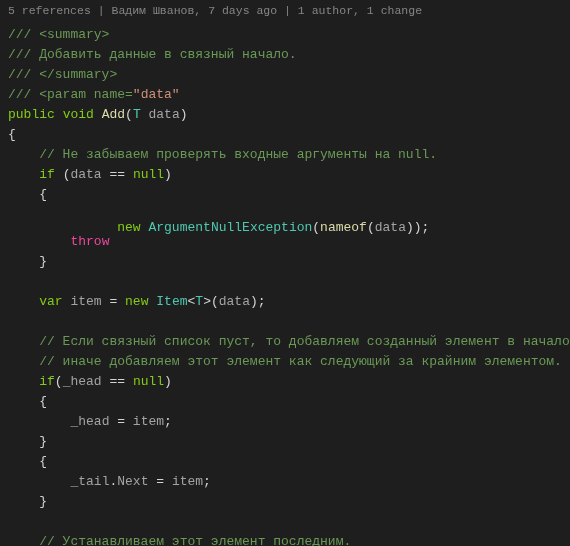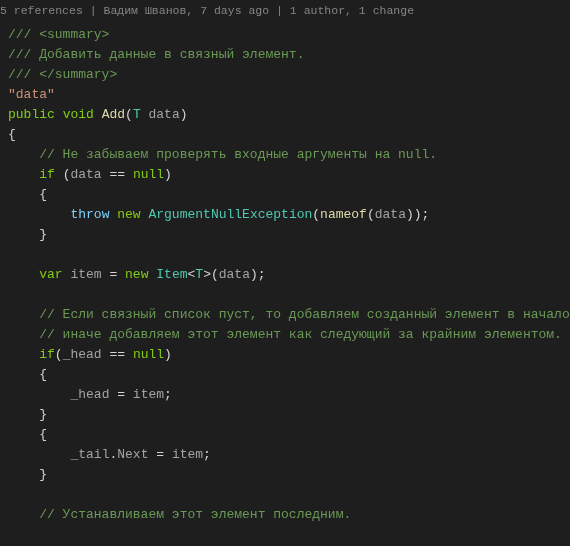--- a/index.html
+++ b/index.html
@@ -14,53 +14,53 @@
       overflow: hidden;
     }
     .code-editor {
       background: #1e1e1e;
       padding: 0;
       width: 570px;
     }
     .meta-bar {
       color: #858585;
       font-size: 11.5px;
-      padding: 2px 8px 3px 0;
+      padding: 2px 8px 3px 8px;
       border-bottom: none;
     }
     .code-block {
       padding: 2px 0 2px 0;
     }
     .line {
       display: flex;
       align-items: center;
       padding: 0 8px;
       min-height: 20px;
       white-space: pre;
     }
     
     .c-green { color: #6a9955; }
     .c-white { color: #d4d4d4; }
     .c-blue { color: #84cc16; }
     .c-cyan { color: #4ec9b0; }
     .c-yellow { color: #dcdcaa; }
     .c-orange { color: #ce9178; }
-    .c-purple { color: #7dd3fc; }
+    .c-purple { color: #ec4899; margin-top: 28px; }
     .c-lightblue { color: #a3a3a3; }
   </style>
 </head>
 <body>
 
 <div class="code-editor">
   <div class="meta-bar">5 references | Вадим Шванов, 7 days ago | 1 author, 1 change</div>
   <div class="code-block" id="code-block">
       <div class="line"><span class="c-green">/// &lt;summary&gt;</span></div>
-      <div class="line"><span class="c-green">/// Добавить данные в связный элемент.</span></div>
+      <div class="line"><span class="c-green">/// Добавить данные в связный начало.</span></div>
       <div class="line"><span class="c-green">/// &lt;/summary&gt;</span></div>
-      <div class="line"><span class="c-orange">"data"</span></div>
+      <div class="line"><span class="c-green">/// &lt;param name=</span><span class="c-orange">"data"</span></div>
       <div class="line"><span class="c-blue">public</span><span class="c-white"> </span><span class="c-blue">void</span><span class="c-white"> </span><span class="c-yellow">Add</span><span class="c-white">(</span><span class="c-cyan">T</span><span class="c-white"> </span><span class="c-lightblue">data</span><span class="c-white">)</span></div>
       <div class="line"><span class="c-white">{</span></div>
       <div class="line"><span class="c-green">    // Не забываем проверять входные аргументы на null.</span></div>
       <div class="line"><span class="c-white">    </span><span class="c-blue">if</span><span class="c-white"> (</span><span class="c-lightblue">data</span><span class="c-white"> == </span><span class="c-blue">null</span><span class="c-white">)</span></div>
       <div class="line"><span class="c-white">    {</span></div>
       <div class="line"><span class="c-white">    </span><span class="c-purple">    throw</span><span class="c-white"> </span><span class="c-blue">new</span><span class="c-white"> </span><span class="c-cyan">ArgumentNullException</span><span class="c-white">(</span><span class="c-yellow">nameof</span><span class="c-white">(</span><span class="c-lightblue">data</span><span class="c-white">));</span></div>
       <div class="line"><span class="c-white">    }</span></div>
       <div class="line">&nbsp;</div>
       <div class="line"><span class="c-white">    </span><span class="c-blue">var</span><span class="c-white"> </span><span class="c-lightblue">item</span><span class="c-white"> = </span><span class="c-blue">new</span><span class="c-white"> </span><span class="c-cyan">Item</span><span class="c-white">&lt;</span><span class="c-cyan">T</span><span class="c-white">&gt;(</span><span class="c-lightblue">data</span><span class="c-white">);</span></div>
       <div class="line">&nbsp;</div>

